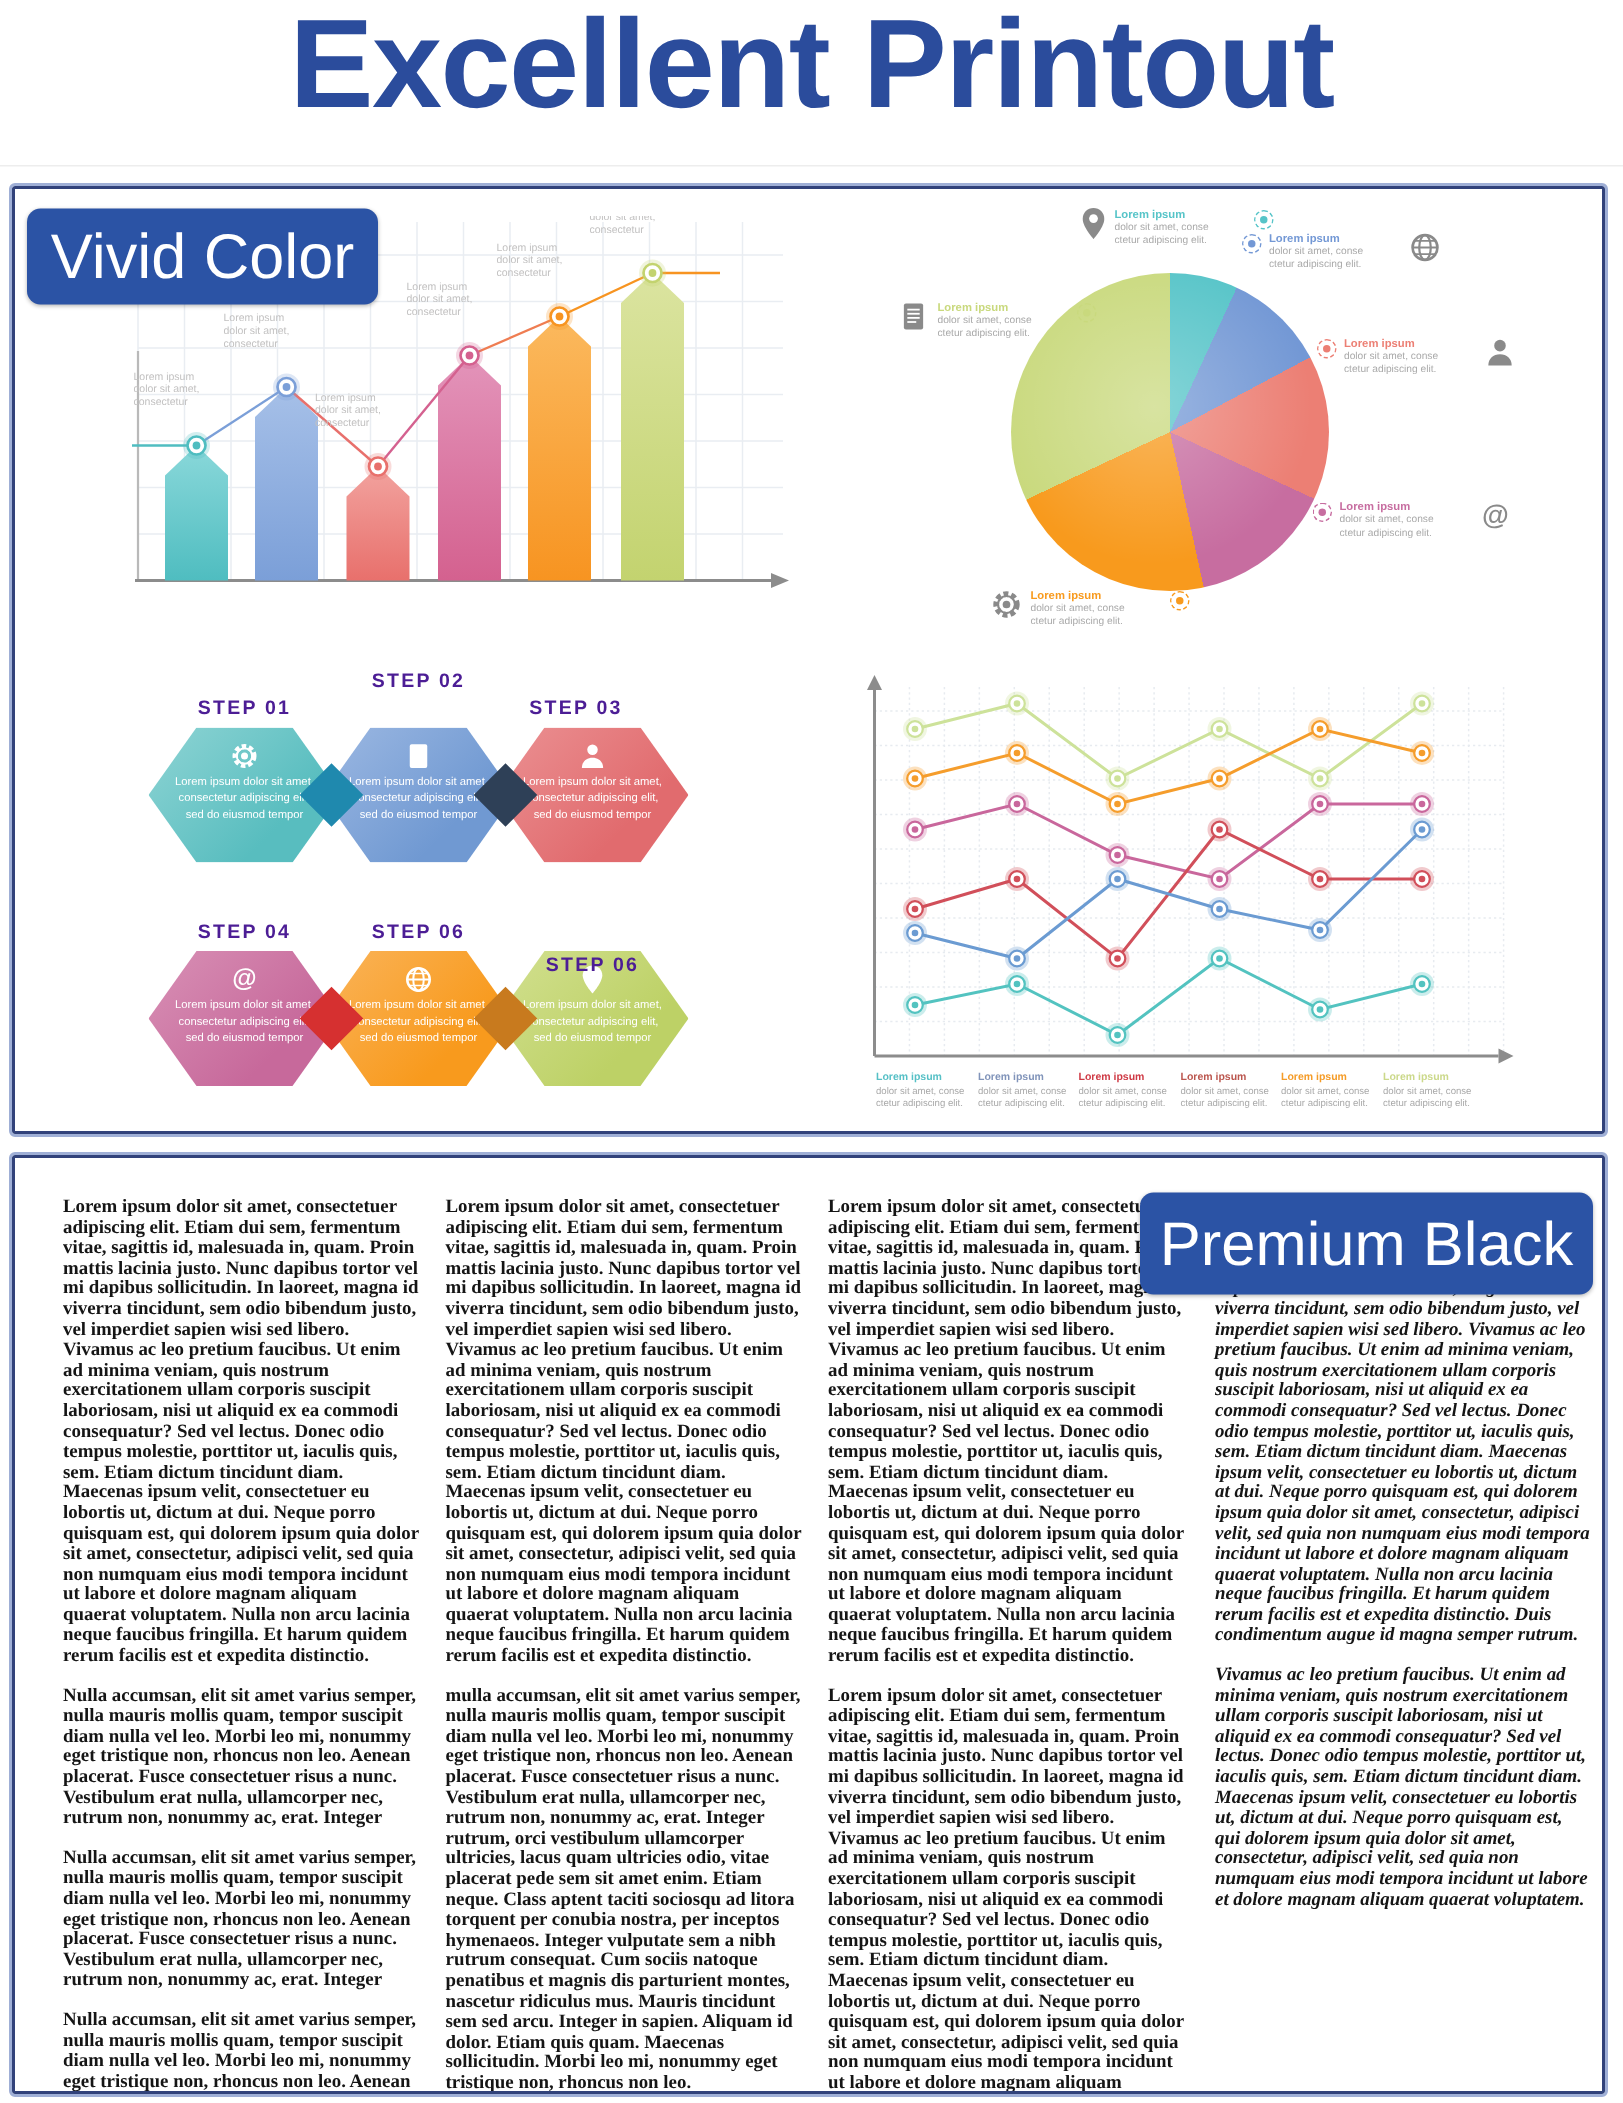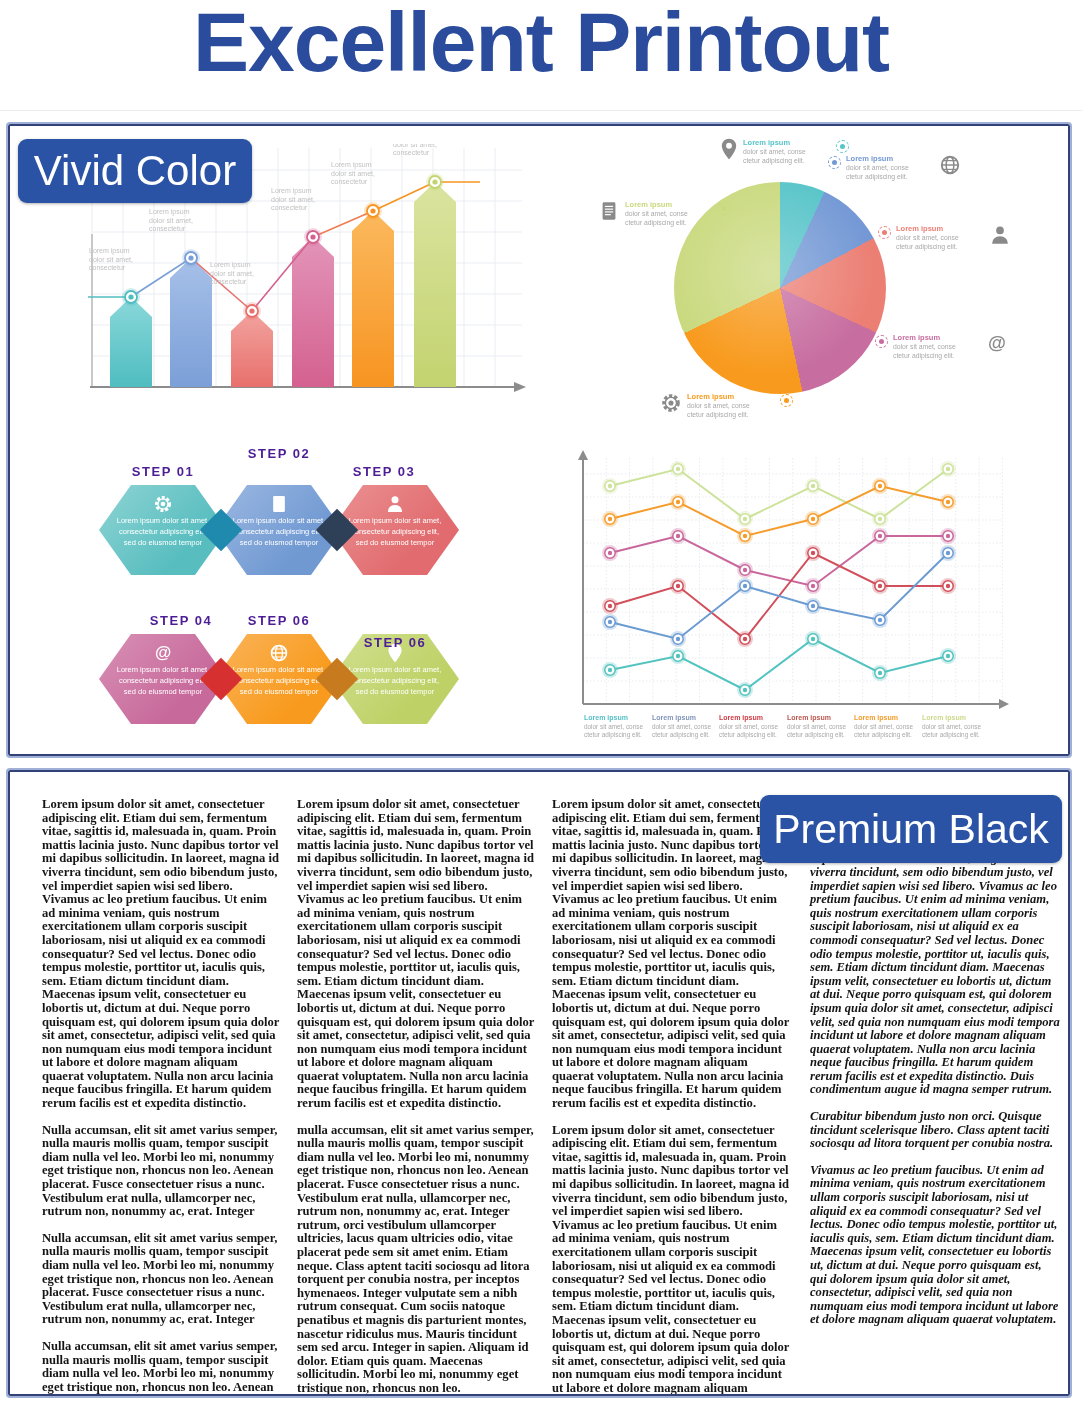--- a/index.html
+++ b/index.html
@@ -269,21 +269,21 @@
       <div class="htxt">Lorem ipsum dolor sit amet, consectetur adipiscing elit, sed do eiusmod tempor</div>
       </div>
       <div class="step-title" style="left:310px;top:338px">STEP 03</div>
       <div class="hex" style="left:321px;top:359px;background:linear-gradient(135deg, #eb9193, #e16b6e 70%)">
       <span class="icn"><svg width="20" height="20" viewBox="0 0 24 24">
             <circle cx="12" cy="7" r="4.2" fill="#ffffff"></circle>
             <path d="M3.5 21.5c0-5 3.6-8.2 8.5-8.2s8.5 3.2 8.5 8.2z" fill="#ffffff"></path>
           </svg></span>
       <div class="htxt">Lorem ipsum dolor sit amet, consectetur adipiscing elit, sed do eiusmod tempor</div>
       </div>
-      <div class="step-title" style="left:107px;top:487px">STEP 04</div>
+      <div class="step-title" style="left:89px;top:487px">STEP 04</div>
       <div class="hex" style="left:89px;top:508px;background:linear-gradient(135deg, #d890b5, #c7699b 70%)">
       <span class="icn"><svg width="20" height="20" viewBox="0 0 24 24">
             <text x="12" y="17.5" font-size="20" font-family="Liberation Serif,serif" font-weight="bold" fill="#ffffff" text-anchor="middle">@</text>
           </svg></span>
       <div class="htxt">Lorem ipsum dolor sit amet, consectetur adipiscing elit, sed do eiusmod tempor</div>
       </div>
       <div class="step-title" style="left:205px;top:487px">STEP 06</div>
       <div class="hex" style="left:205px;top:508px;background:linear-gradient(135deg, #fab45a, #f89a1d 70%)">
       <span class="icn"><svg width="20" height="20" viewBox="0 0 24 24">
             <circle cx="12" cy="12" r="9" fill="none" stroke="#ffffff" stroke-width="2"></circle>
@@ -490,17 +490,16 @@
       <div class="pcol" style="left:287px;width:238px">
         <p class="">Lorem ipsum dolor sit amet, consectetuer adipiscing elit. Etiam dui sem, fermentum vitae, sagittis id, malesuada in, quam. Proin mattis lacinia justo. Nunc dapibus tortor vel mi dapibus sollicitudin. In laoreet, magna id viverra tincidunt, sem odio bibendum justo, vel imperdiet sapien wisi sed libero. Vivamus ac leo pretium faucibus. Ut enim ad minima veniam, quis nostrum exercitationem ullam corporis suscipit laboriosam, nisi ut aliquid ex ea commodi consequatur? Sed vel lectus. Donec odio tempus molestie, porttitor ut, iaculis quis, sem. Etiam dictum tincidunt diam. Maecenas ipsum velit, consectetuer eu lobortis ut, dictum at dui. Neque porro quisquam est, qui dolorem ipsum quia dolor sit amet, consectetur, adipisci velit, sed quia non numquam eius modi tempora incidunt ut labore et dolore magnam aliquam quaerat voluptatem. Nulla non arcu lacinia neque faucibus fringilla. Et harum quidem rerum facilis est et expedita distinctio.</p>
         <p class="">mulla accumsan, elit sit amet varius semper, nulla mauris mollis quam, tempor suscipit diam nulla vel leo. Morbi leo mi, nonummy eget tristique non, rhoncus non leo. Aenean placerat. Fusce consectetuer risus a nunc. Vestibulum erat nulla, ullamcorper nec, rutrum non, nonummy ac, erat. Integer rutrum, orci vestibulum ullamcorper ultricies, lacus quam ultricies odio, vitae placerat pede sem sit amet enim. Etiam neque. Class aptent taciti sociosqu ad litora torquent per conubia nostra, per inceptos hymenaeos. Integer vulputate sem a nibh rutrum consequat. Cum sociis natoque penatibus et magnis dis parturient montes, nascetur ridiculus mus. Mauris tincidunt sem sed arcu. Integer in sapien. Aliquam id dolor. Etiam quis quam. Maecenas sollicitudin. Morbi leo mi, nonummy eget tristique non, rhoncus non leo.</p>
       </div>
       <div class="pcol" style="left:542px;width:240px">
         <p class="">Lorem ipsum dolor sit amet, consectetuer adipiscing elit. Etiam dui sem, fermentum vitae, sagittis id, malesuada in, quam. Proin mattis lacinia justo. Nunc dapibus tortor vel mi dapibus sollicitudin. In laoreet, magna id viverra tincidunt, sem odio bibendum justo, vel imperdiet sapien wisi sed libero. Vivamus ac leo pretium faucibus. Ut enim ad minima veniam, quis nostrum exercitationem ullam corporis suscipit laboriosam, nisi ut aliquid ex ea commodi consequatur? Sed vel lectus. Donec odio tempus molestie, porttitor ut, iaculis quis, sem. Etiam dictum tincidunt diam. Maecenas ipsum velit, consectetuer eu lobortis ut, dictum at dui. Neque porro quisquam est, qui dolorem ipsum quia dolor sit amet, consectetur, adipisci velit, sed quia non numquam eius modi tempora incidunt ut labore et dolore magnam aliquam quaerat voluptatem. Nulla non arcu lacinia neque faucibus fringilla. Et harum quidem rerum facilis est et expedita distinctio.</p>
         <p class="">Lorem ipsum dolor sit amet, consectetuer adipiscing elit. Etiam dui sem, fermentum vitae, sagittis id, malesuada in, quam. Proin mattis lacinia justo. Nunc dapibus tortor vel mi dapibus sollicitudin. In laoreet, magna id viverra tincidunt, sem odio bibendum justo, vel imperdiet sapien wisi sed libero. Vivamus ac leo pretium faucibus. Ut enim ad minima veniam, quis nostrum exercitationem ullam corporis suscipit laboriosam, nisi ut aliquid ex ea commodi consequatur? Sed vel lectus. Donec odio tempus molestie, porttitor ut, iaculis quis, sem. Etiam dictum tincidunt diam. Maecenas ipsum velit, consectetuer eu lobortis ut, dictum at dui. Neque porro quisquam est, qui dolorem ipsum quia dolor sit amet, consectetur, adipisci velit, sed quia non numquam eius modi tempora incidunt ut labore et dolore magnam aliquam quaerat voluptatem.</p>
       </div>
       <div class="pcol ital" style="left:800px;width:250px">
         <p class="">Lorem ipsum dolor sit amet, consectetuer adipiscing elit. Etiam dui sem, fermentum vitae, sagittis id, malesuada in, quam. Proin mattis lacinia justo. Nunc dapibus tortor vel mi dapibus sollicitudin. In laoreet, magna id viverra tincidunt, sem odio bibendum justo, vel imperdiet sapien wisi sed libero. Vivamus ac leo pretium faucibus. Ut enim ad minima veniam, quis nostrum exercitationem ullam corporis suscipit laboriosam, nisi ut aliquid ex ea commodi consequatur? Sed vel lectus. Donec odio tempus molestie, porttitor ut, iaculis quis, sem. Etiam dictum tincidunt diam. Maecenas ipsum velit, consectetuer eu lobortis ut, dictum at dui. Neque porro quisquam est, qui dolorem ipsum quia dolor sit amet, consectetur, adipisci velit, sed quia non numquam eius modi tempora incidunt ut labore et dolore magnam aliquam quaerat voluptatem. Nulla non arcu lacinia neque faucibus fringilla. Et harum quidem rerum facilis est et expedita distinctio. Duis condimentum augue id magna semper rutrum.</p>
-        <p class="">Curabitur bibendum justo non orci. Quisque tincidunt scelerisque libero. Class aptent taciti sociosqu ad litora torquent per conubia nostra.</p>
         <p class="">Vivamus ac leo pretium faucibus. Ut enim ad minima veniam, quis nostrum exercitationem ullam corporis suscipit laboriosam, nisi ut aliquid ex ea commodi consequatur? Sed vel lectus. Donec odio tempus molestie, porttitor ut, iaculis quis, sem. Etiam dictum tincidunt diam. Maecenas ipsum velit, consectetuer eu lobortis ut, dictum at dui. Neque porro quisquam est, qui dolorem ipsum quia dolor sit amet, consectetur, adipisci velit, sed quia non numquam eius modi tempora incidunt ut labore et dolore magnam aliquam quaerat voluptatem.</p>
       </div>
     </div>
 </div>
 
 </body></html>

